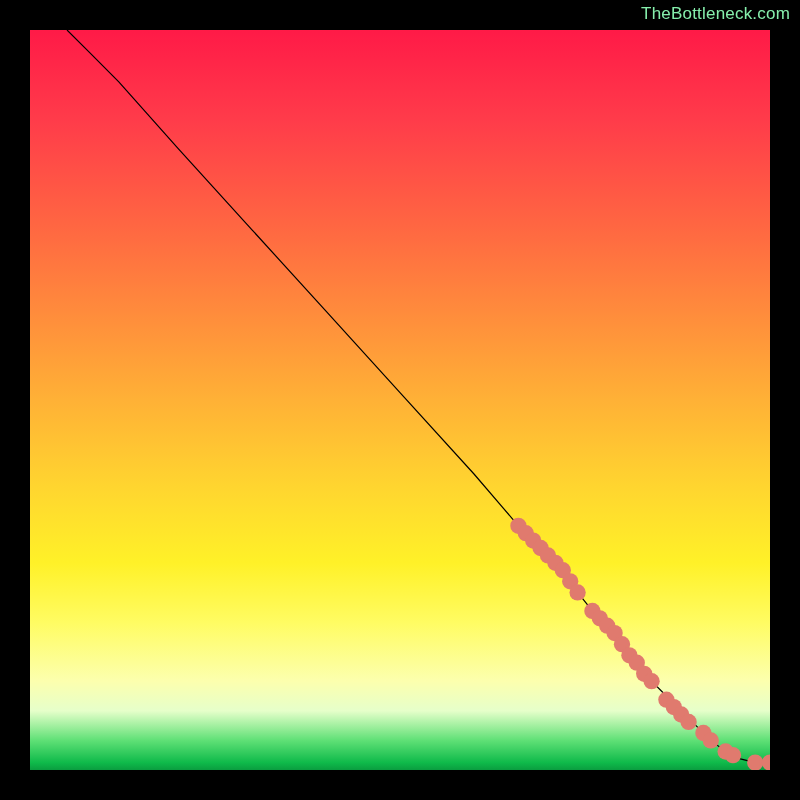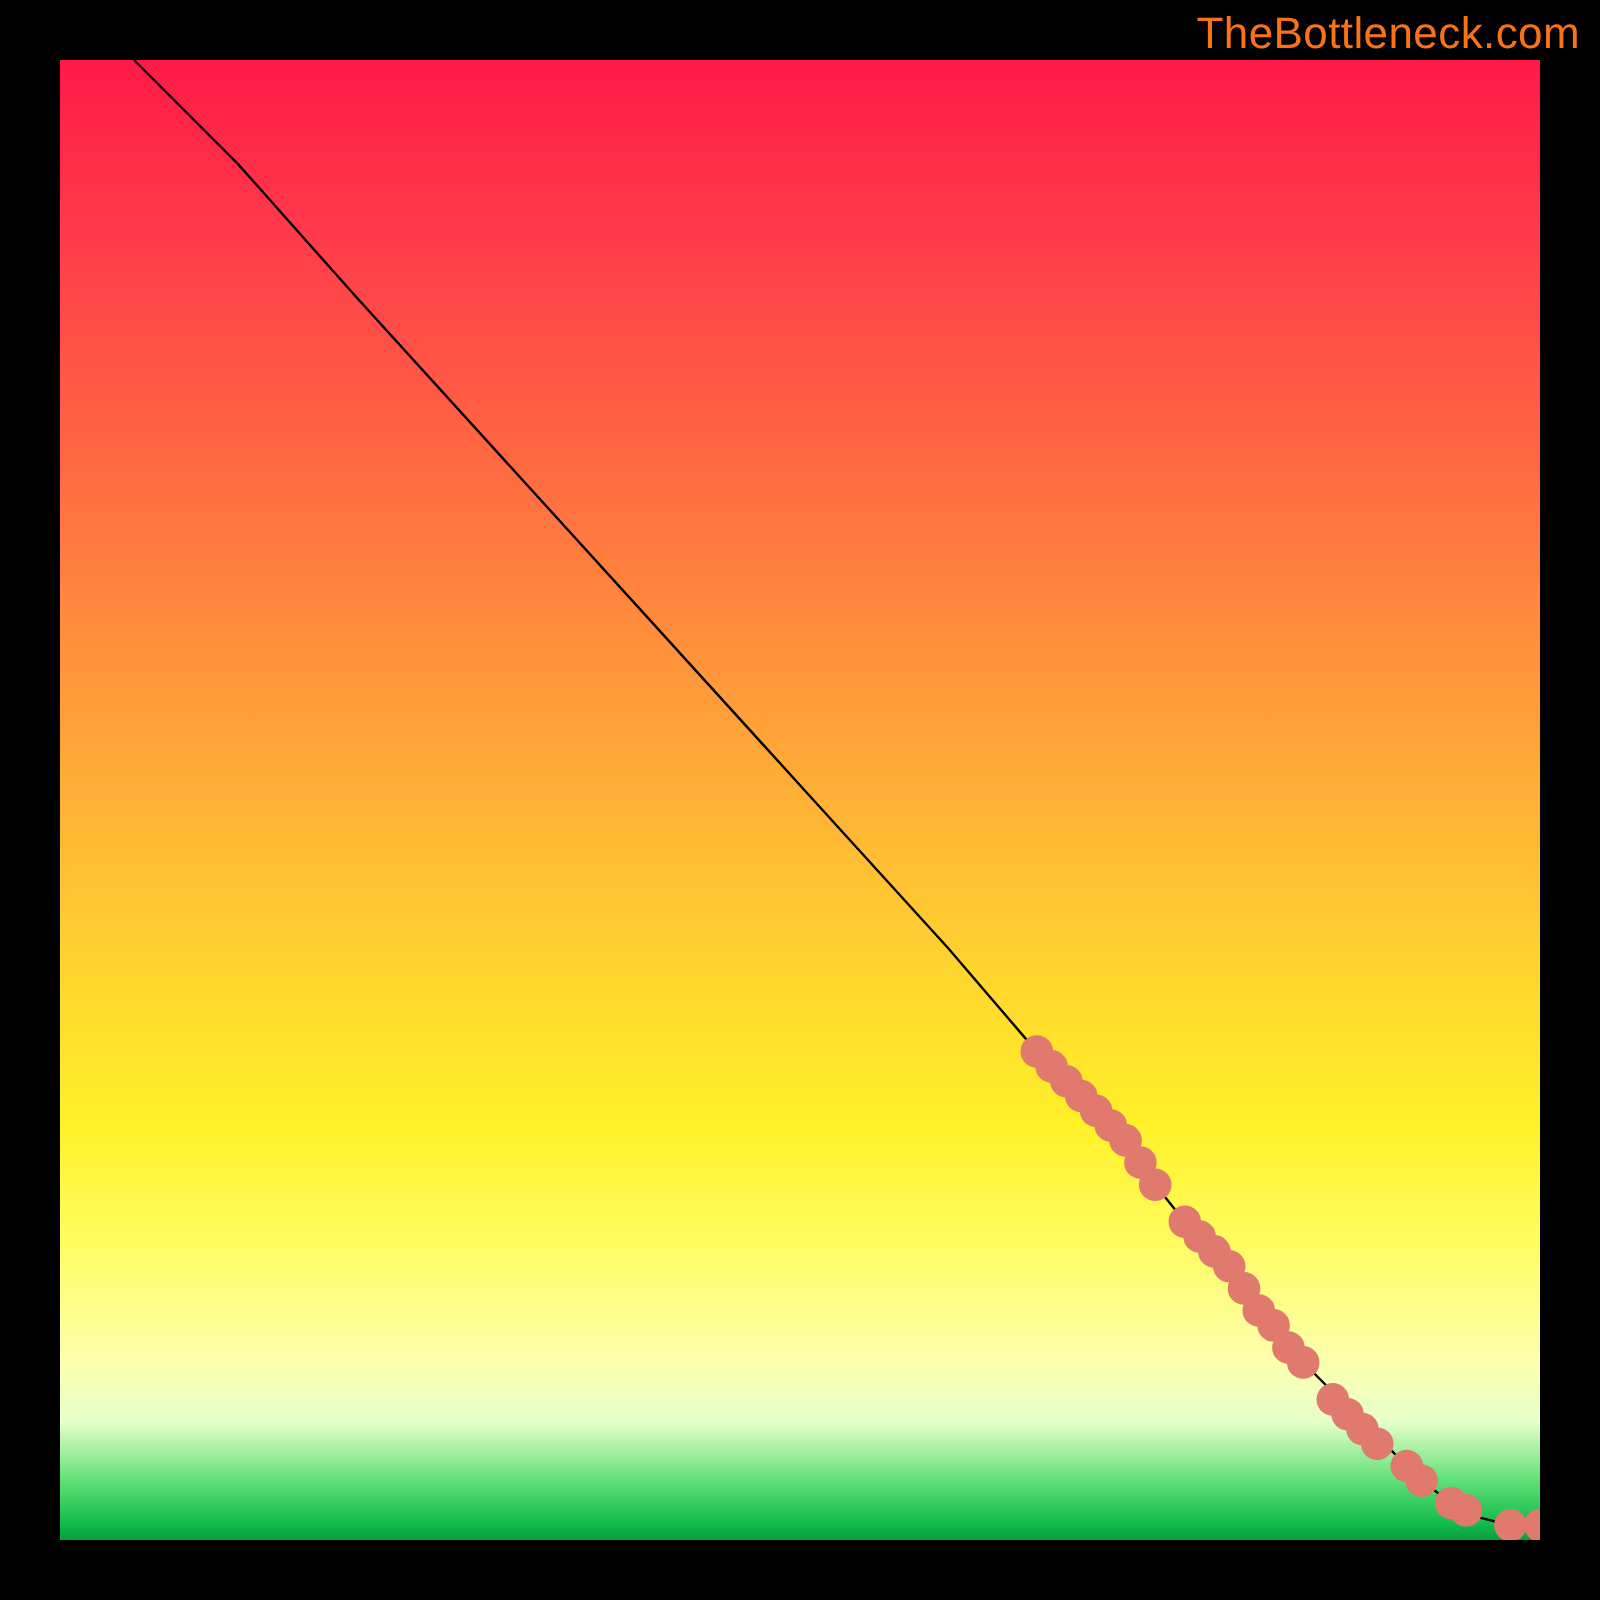--- a/index.html
+++ b/index.html
@@ -14,22 +14,22 @@
   .frame {
     position: relative;
     width: 800px;
     height: 800px;
     background: #000;
   }
   .watermark {
     position: absolute;
     top: 4px;
     right: 10px;
-    color: #f97316;
-    font-size: 22px;
+    color: #86efac;
+    font-size: 17px;
     font-weight: 500;
     letter-spacing: 0.2px;
     z-index: 5;
   }
   
   .plot-area {
     position: absolute;
     left: 30px;
     top: 30px;
     width: 740px;

